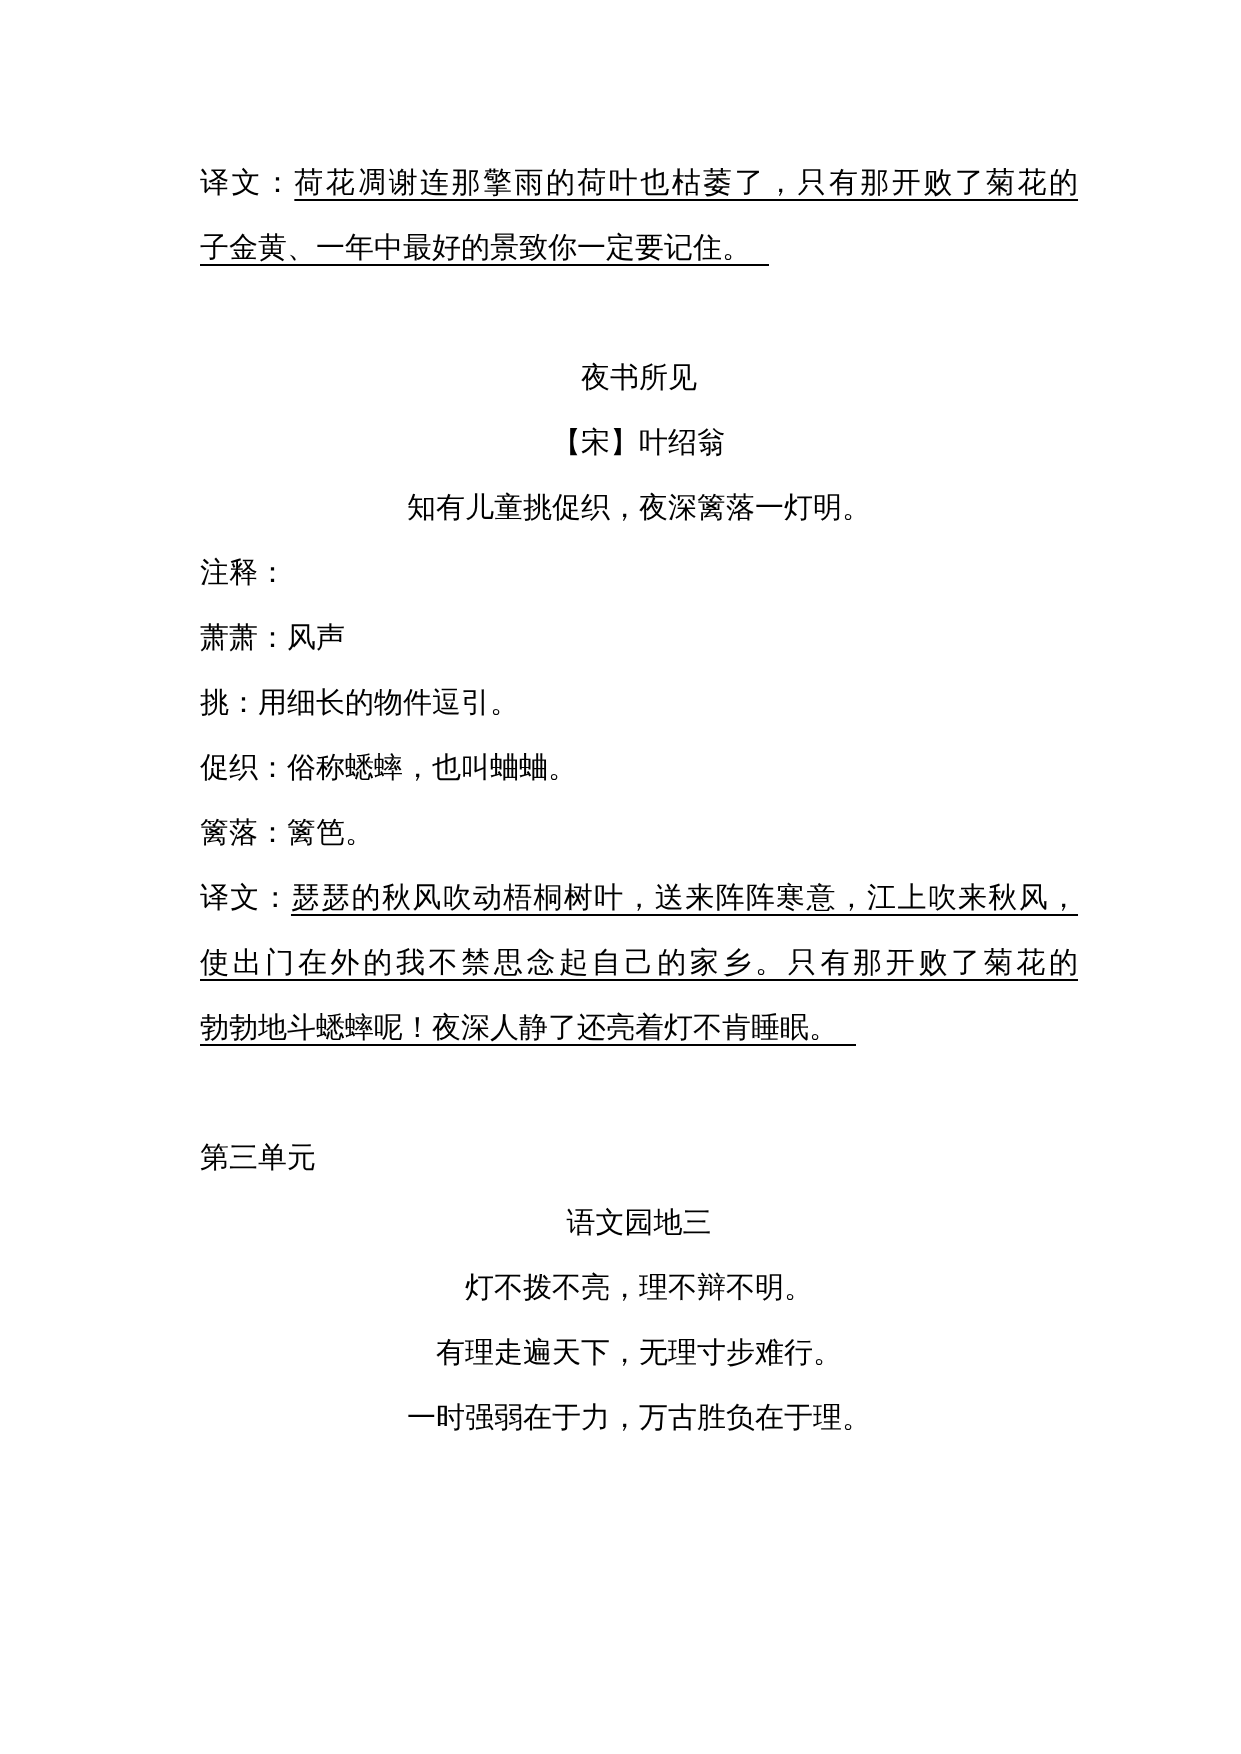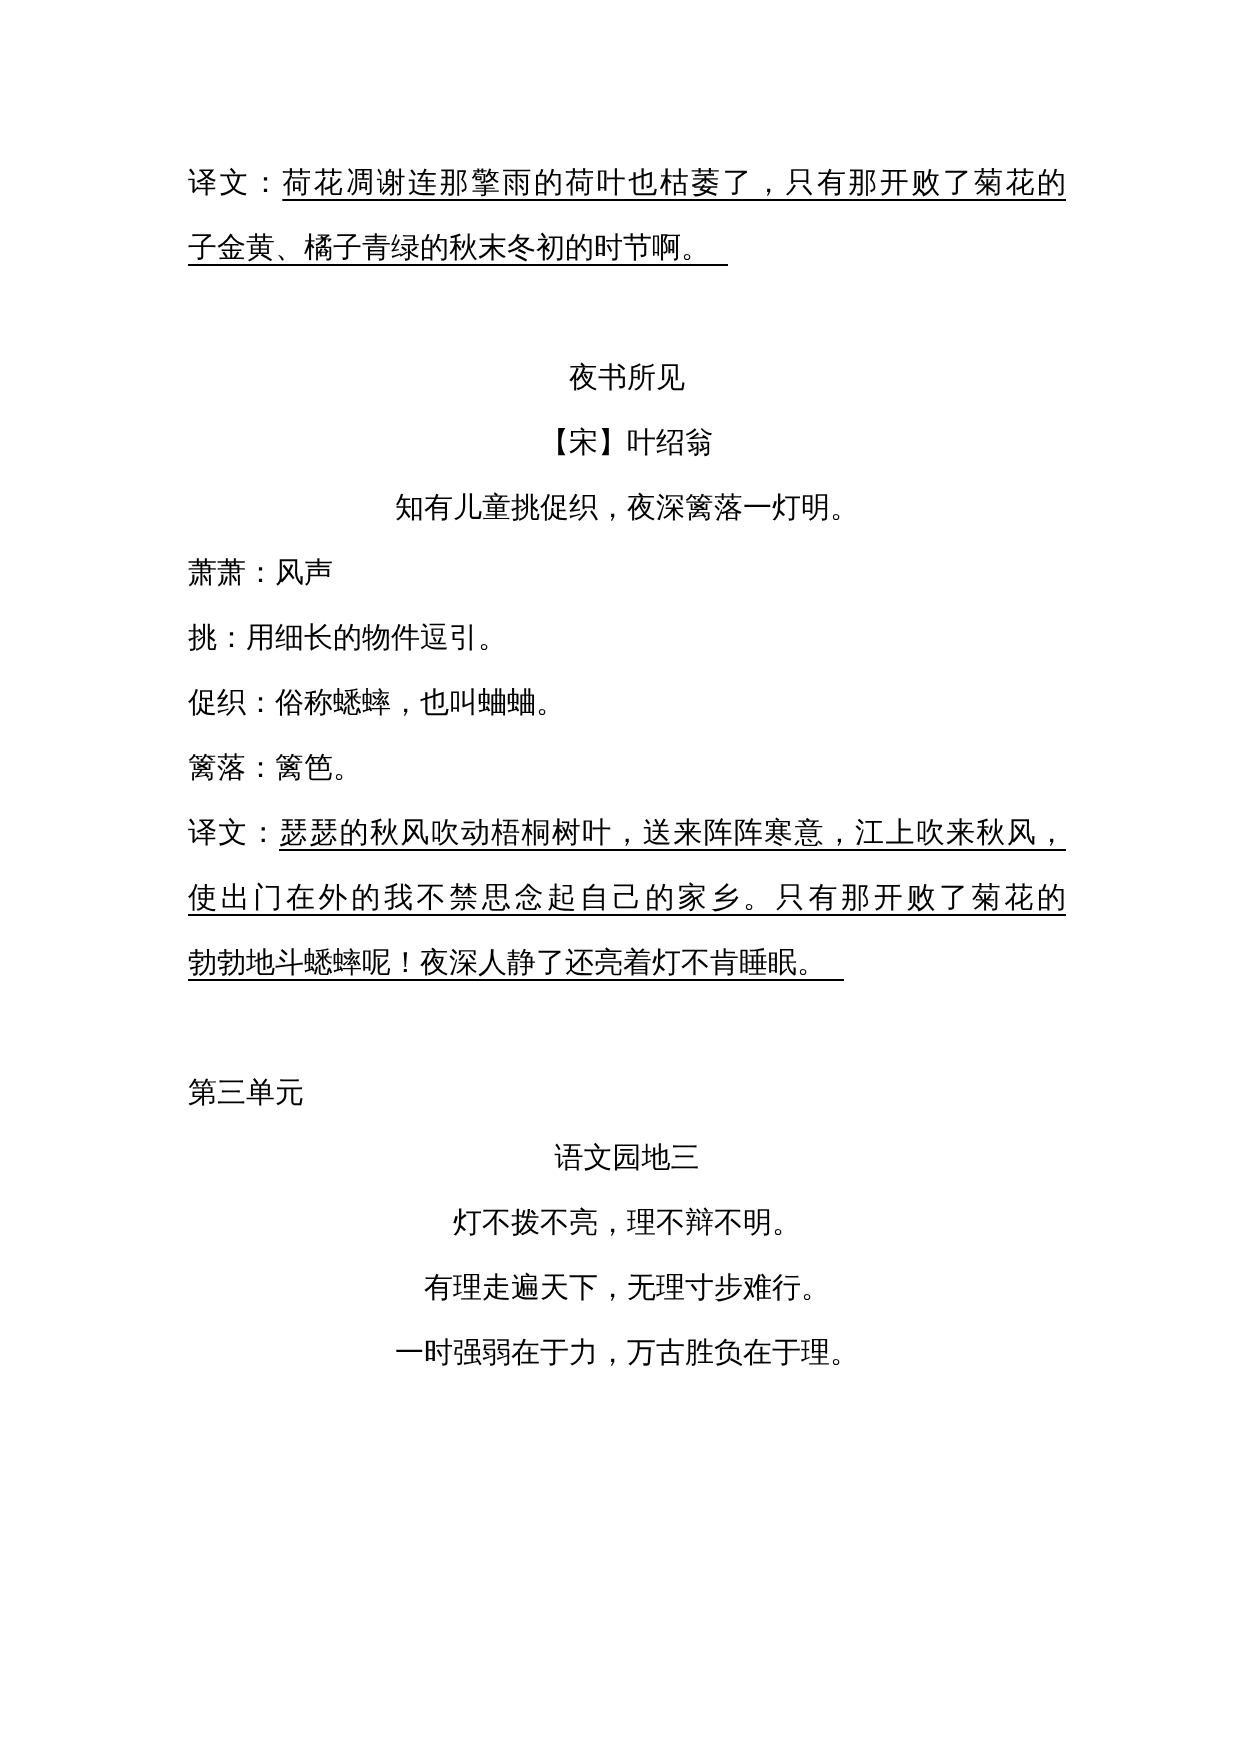--- a/index.html
+++ b/index.html
@@ -12,21 +12,21 @@
     width: 1241px;
     height: 1754px;
     background: #ffffff;
     color: #000000;
     font-family: "Liberation Serif", "DejaVu Serif", serif;
     overflow: hidden;
   }
   .content {
     position: absolute;
     top: 150px;
-    left: 188px;
+    left: 200px;
     width: 878px;
   }
   .line {
     height: 65px;
     line-height: 65px;
     font-size: 29px;
     white-space: nowrap;
   }
   .justify {
     text-align: justify;
@@ -49,28 +49,29 @@
     vertical-align: -9px;
   }
 </style>
 </head>
 <body>
 
 <div class="page">
   <div class="content">
 
     <div class="line justify"><span>译文：</span><span class="u">荷花凋谢连那擎雨的荷叶也枯萎了，只有那开败了菊花的</span></div>
-    <div class="line left"><span class="u">子金黄、橘子青绿的秋末冬初的时节啊。</span><span class="u-tail"></span></div>
+    <div class="line left"><span class="u">子金黄、一年中最好的景致你一定要记住。</span><span class="u-tail"></span></div>
 
     <div class="line"></div>
 
     <div class="line center">夜书所见</div>
     <div class="line center">【宋】叶绍翁</div>
     <div class="line center">知有儿童挑促织，夜深篱落一灯明。</div>
 
+    <div class="line left">注释：</div>
     <div class="line left">萧萧：风声</div>
     <div class="line left">挑：用细长的物件逗引。</div>
     <div class="line left">促织：俗称蟋蟀，也叫蛐蛐。</div>
     <div class="line left">篱落：篱笆。</div>
 
     <div class="line justify"><span>译文：</span><span class="u">瑟瑟的秋风吹动梧桐树叶，送来阵阵寒意，江上吹来秋风，</span></div>
     <div class="line justify"><span class="u">使出门在外的我不禁思念起自己的家乡。只有那开败了菊花的</span></div>
     <div class="line left"><span class="u">勃勃地斗蟋蟀呢！夜深人静了还亮着灯不肯睡眠。</span><span class="u-tail"></span></div>
 
     <div class="line"></div>

